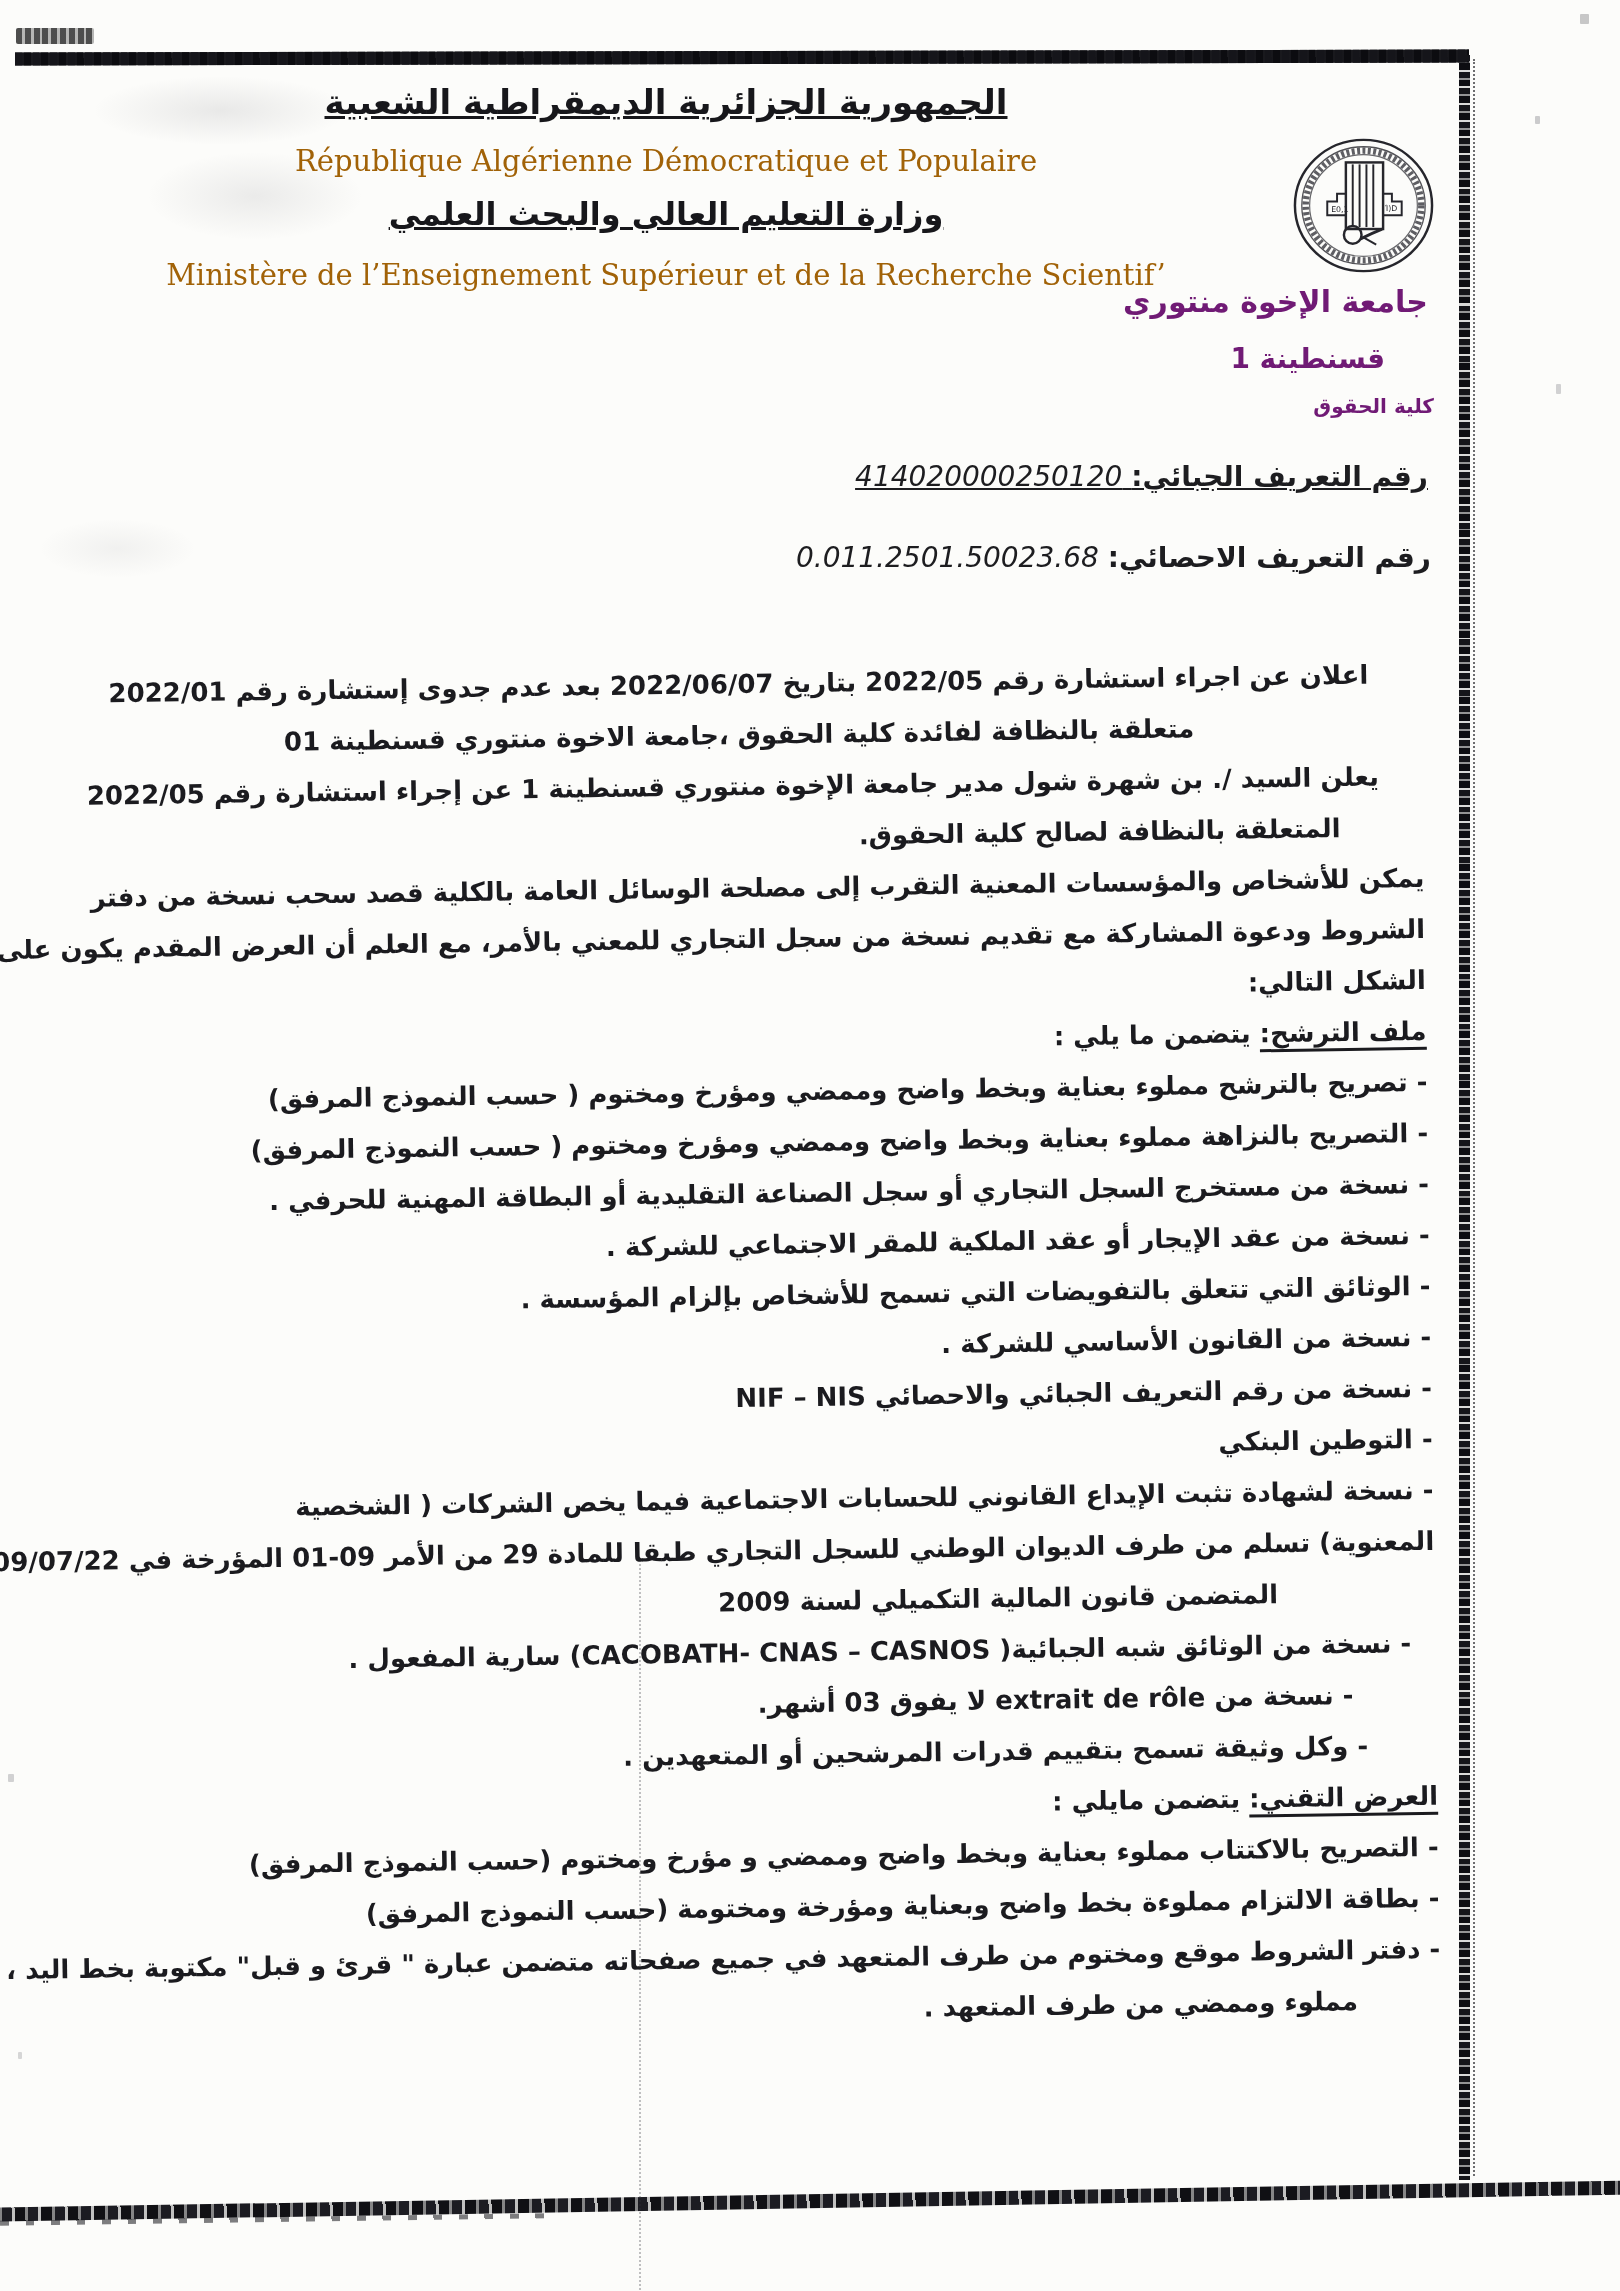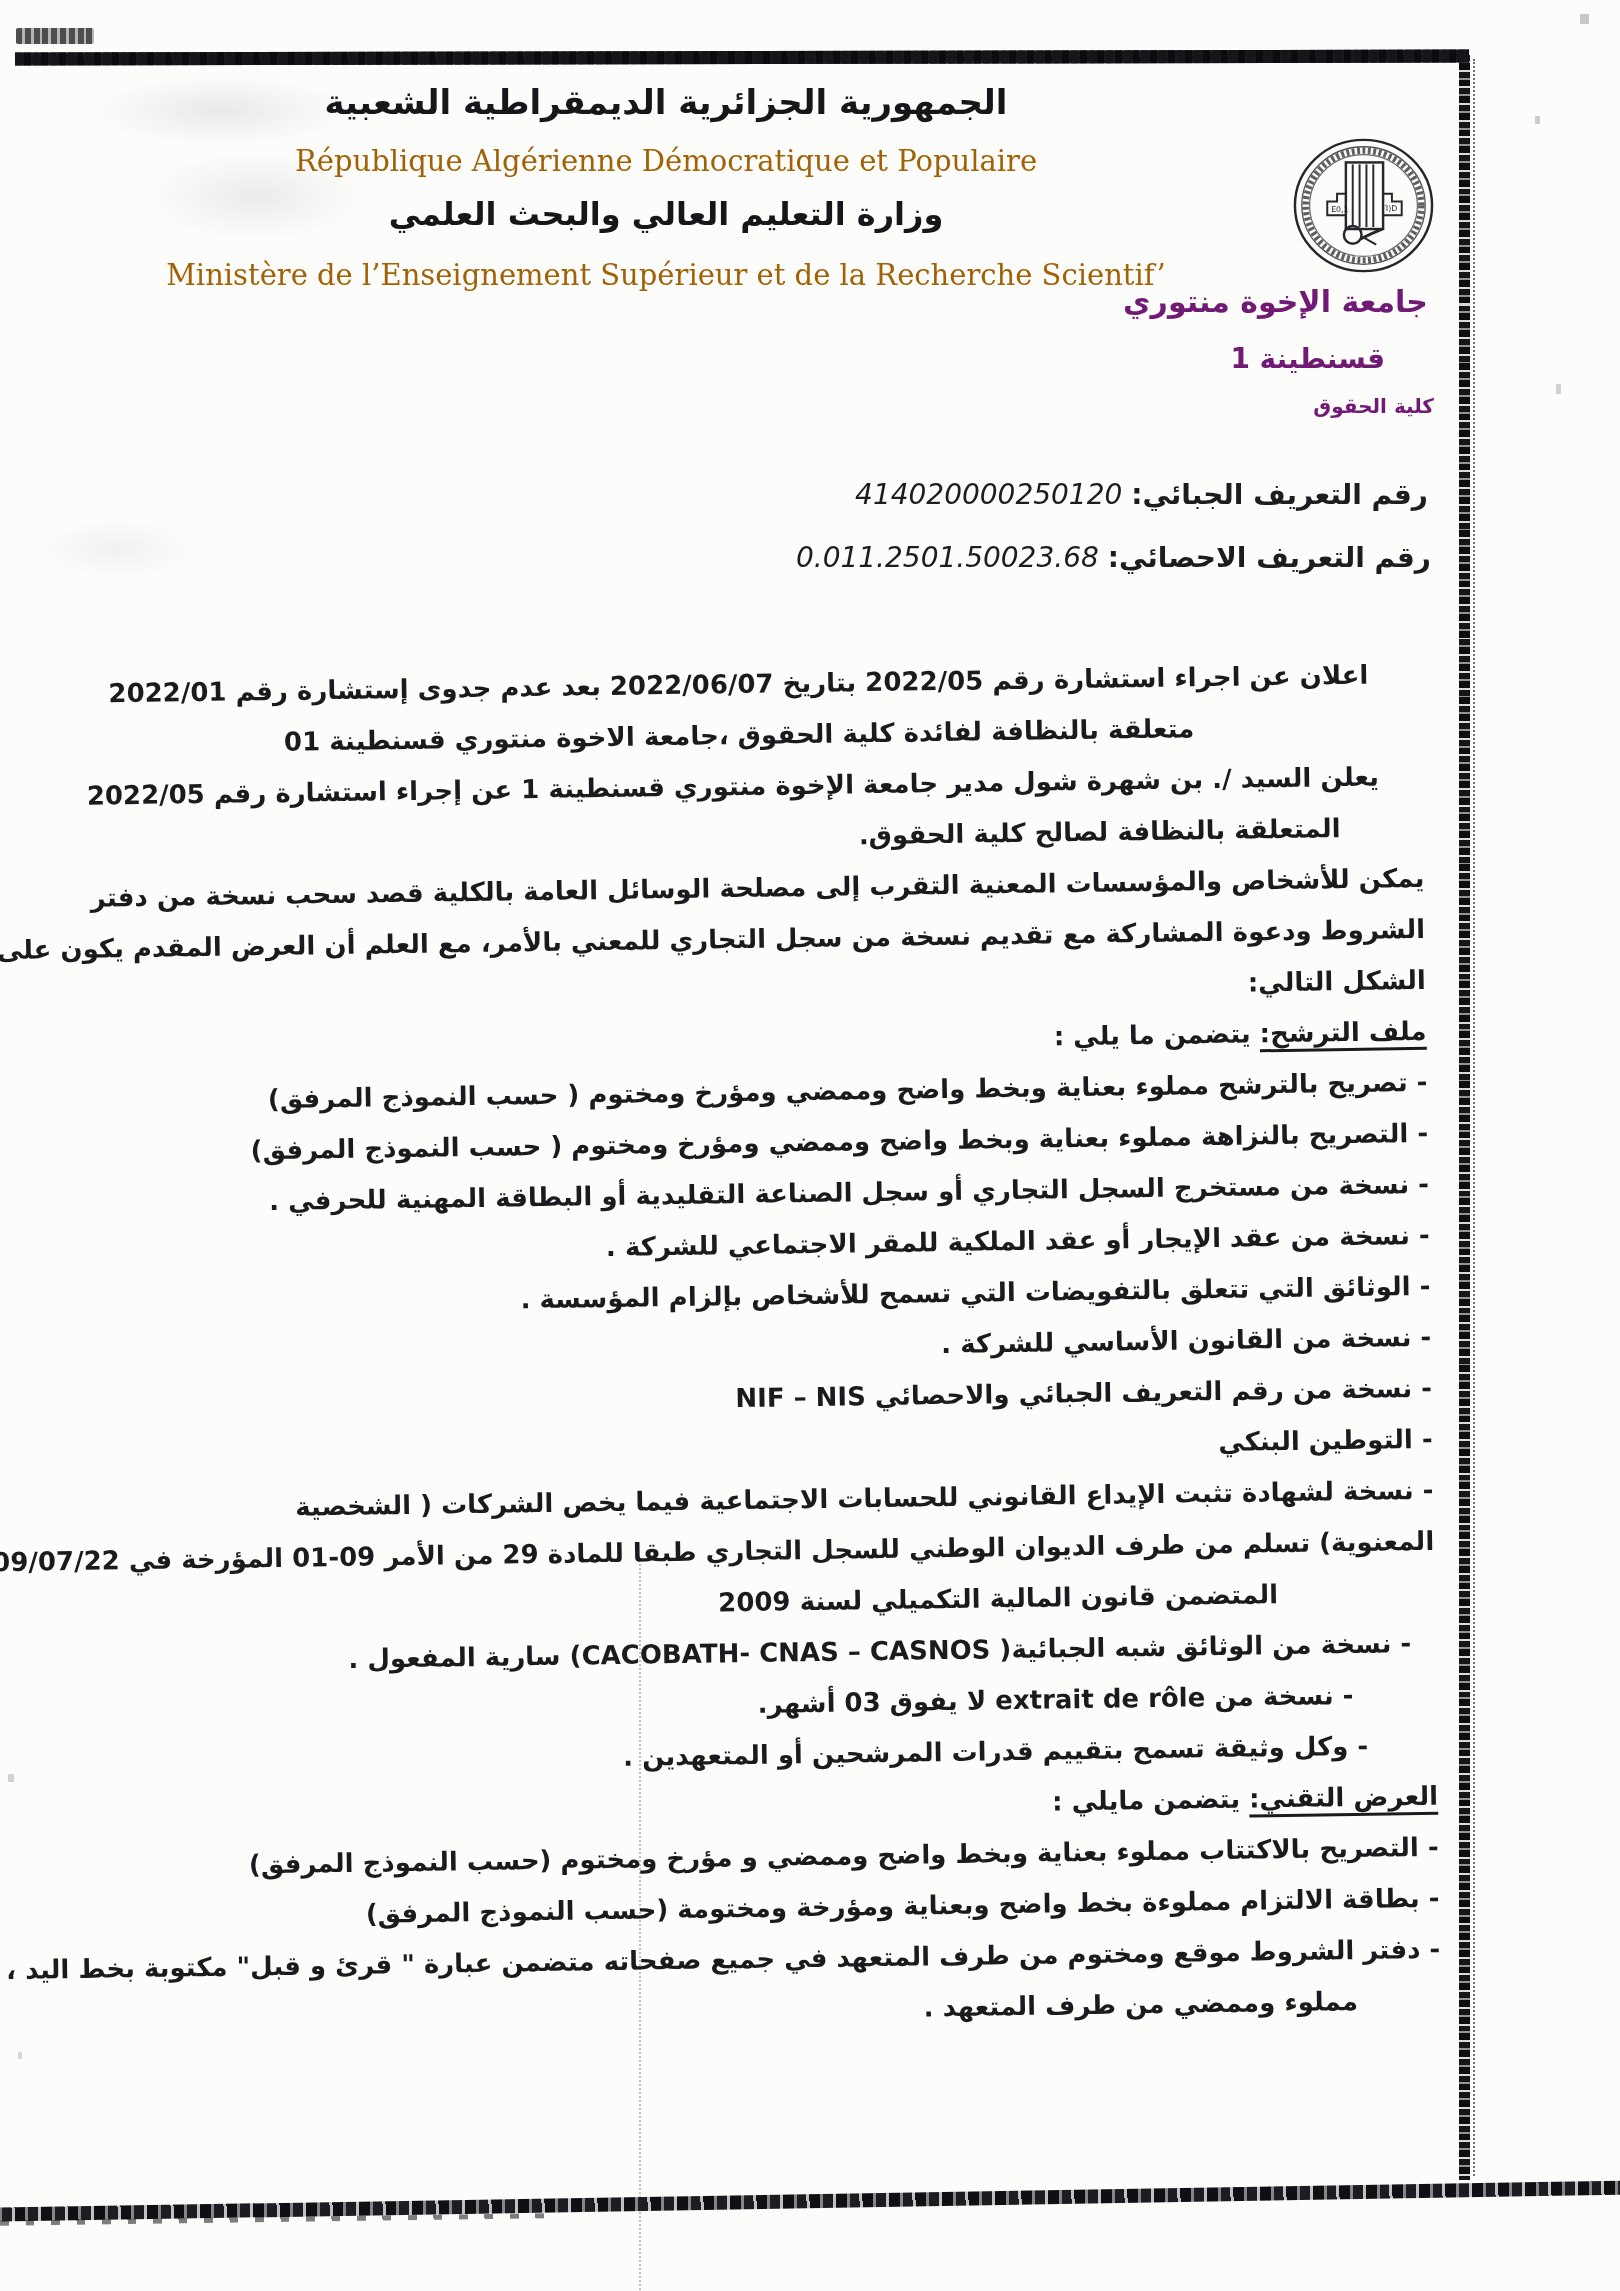--- a/index.html
+++ b/index.html
@@ -54,36 +54,36 @@
   .sp2{left:1535px;top:116px;width:4.9px;height:7.8px;opacity:.45;}
   .sp3{left:1556px;top:384px;width:4.9px;height:9.8px;opacity:.4;}
   .sp4{left:7.8px;top:1774px;width:5.9px;height:7.8px;opacity:.4;}
   .sp5{left:17.6px;top:2052px;width:4.9px;height:6.9px;opacity:.35;}
   .crease{
     position:absolute;left:639px;top:1560px;height:730px;width:0;
     border-left:2px dotted rgba(50,50,58,.30);
   }
   
   .hdr{position:absolute;left:29px;width:1274px;text-align:center;}
-  .hdr-ar{font-weight:bold;color:#17171b;}
+  .hdr-ar{font-weight:bold;color:#17171b;text-decoration:underline;}
   .hdr-ar1{top:82px;font-size:34px;}
   .hdr-fr{font-family:"DejaVu Serif","Liberation Serif",serif;color:#a16207;}
   .hdr-fr1{top:144px;font-size:29px;}
   .hdr-ar2{top:195px;font-size:32px;}
   .hdr-fr2{top:258px;font-size:29px;}
   
   .seal{position:absolute;left:1290px;top:135px;}
   
   .inst{position:absolute;direction:rtl;text-align:right;font-weight:bold;color:#701a75;white-space:nowrap;}
   .inst1{right:192px;top:284px;font-size:30px;}
   .inst2{right:235px;top:342px;font-size:28px;}
   .inst3{right:186px;top:394px;font-size:20px;}
   
   .idline{position:absolute;direction:rtl;text-align:right;white-space:nowrap;font-size:28px;}
-  .id1{right:192px;top:478px;}
+  .id1{right:192px;top:460px;text-decoration:underline;}
   .id2{right:189px;top:541px;}
   .idline .lbl{font-weight:bold;}
   .idline .val{font-style:italic;font-weight:500;letter-spacing:0.5px;}
   
   .fr-blk{position:absolute;left:218px;top:410px;width:372px;text-align:center;color:#222;}
   .fr-blk div{font-size:24.5px;letter-spacing:0.4px;font-weight:600;line-height:34px;font-family:"Liberation Sans",sans-serif;}
   .fr-it{font-style:italic;}
   
   .body-blk{
     position:absolute;left:55px;top:659px;width:1366px;

